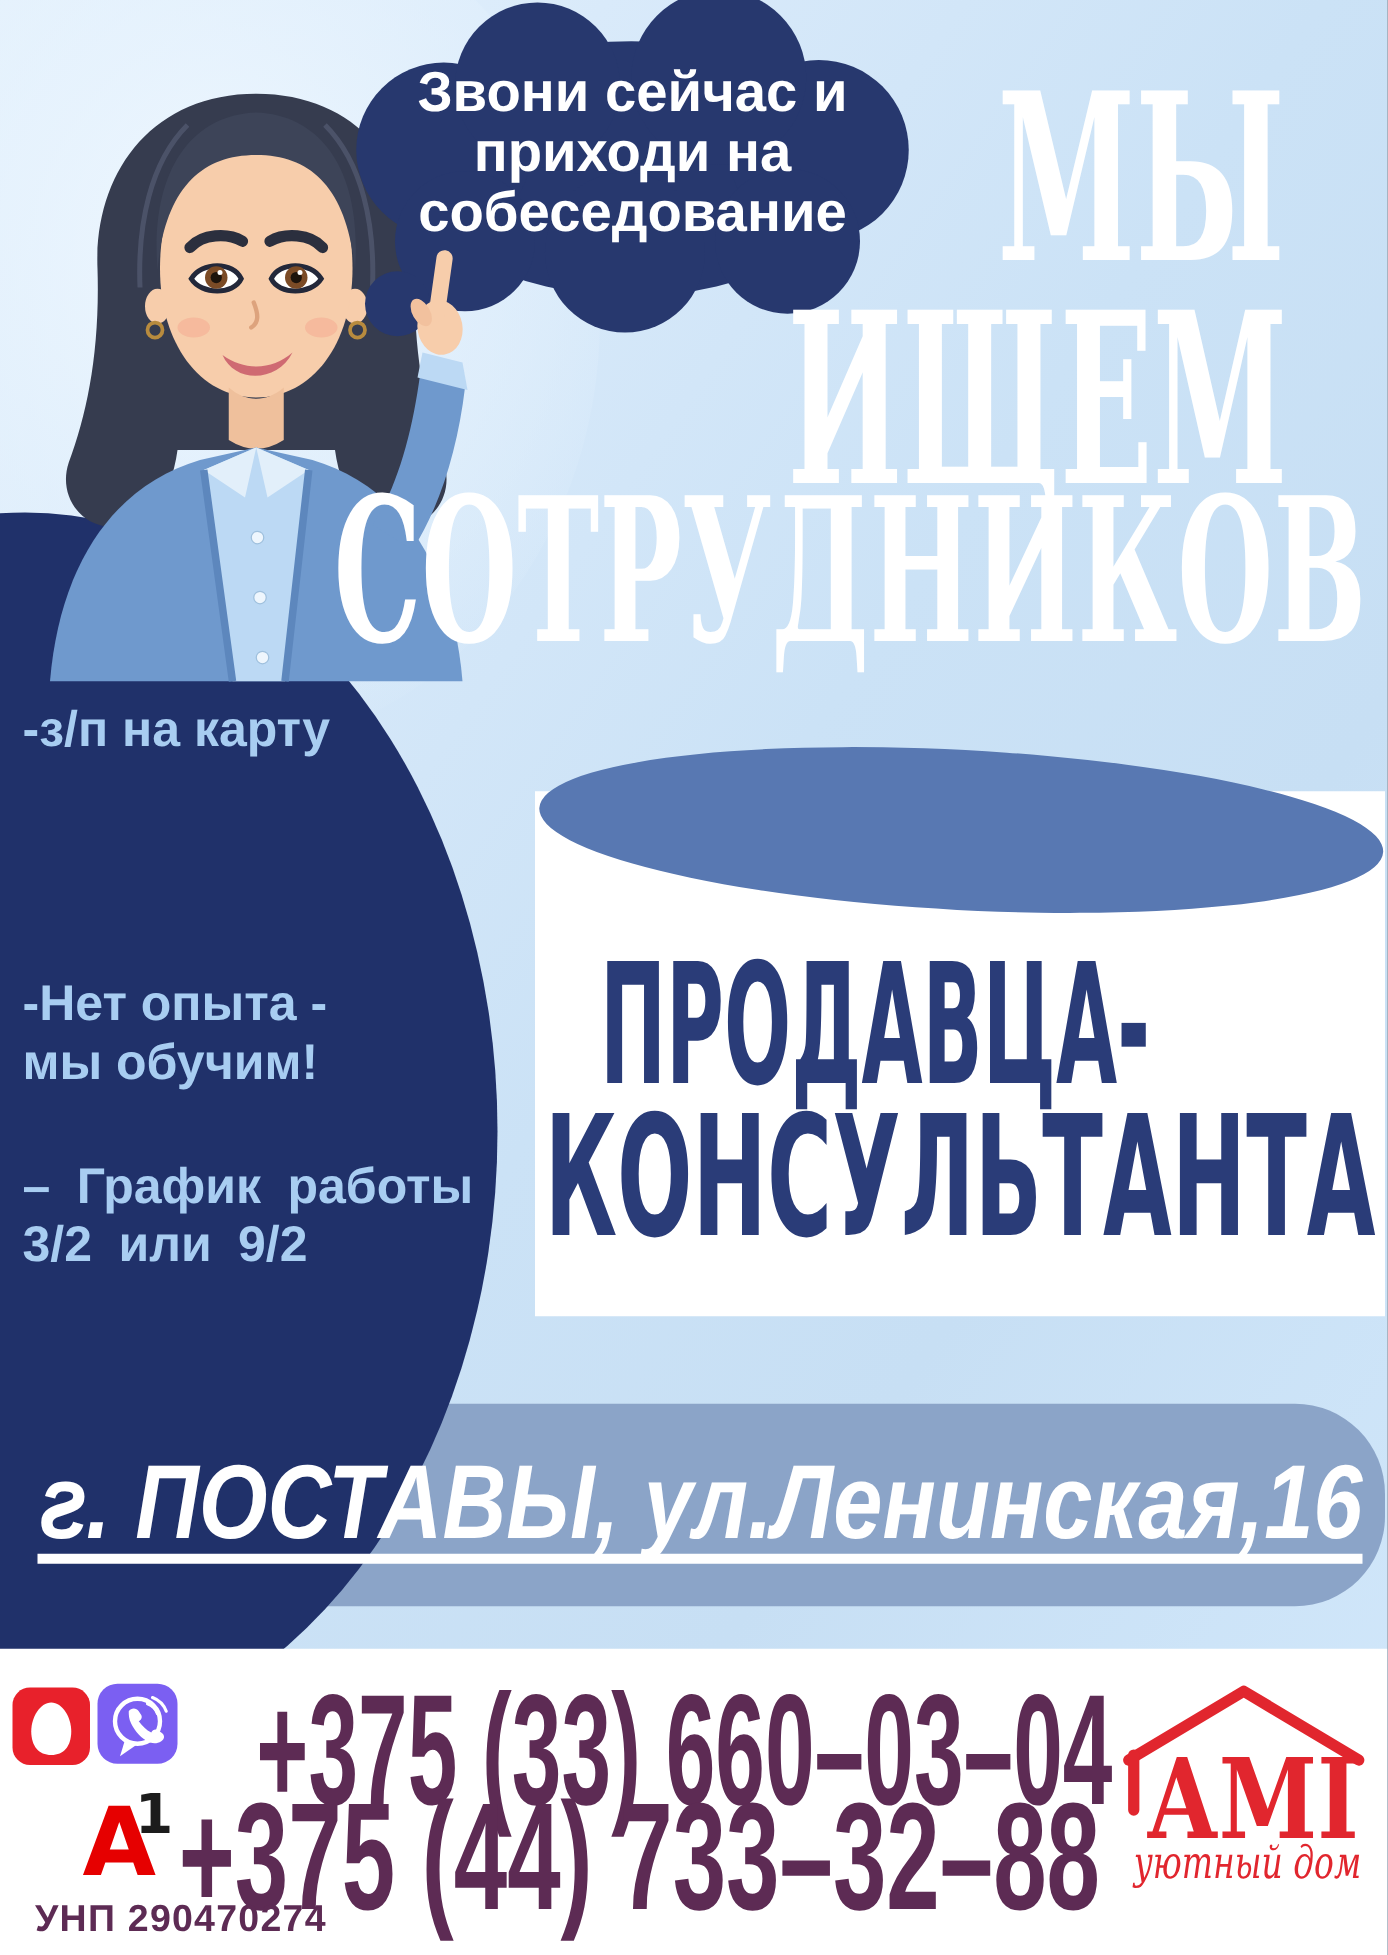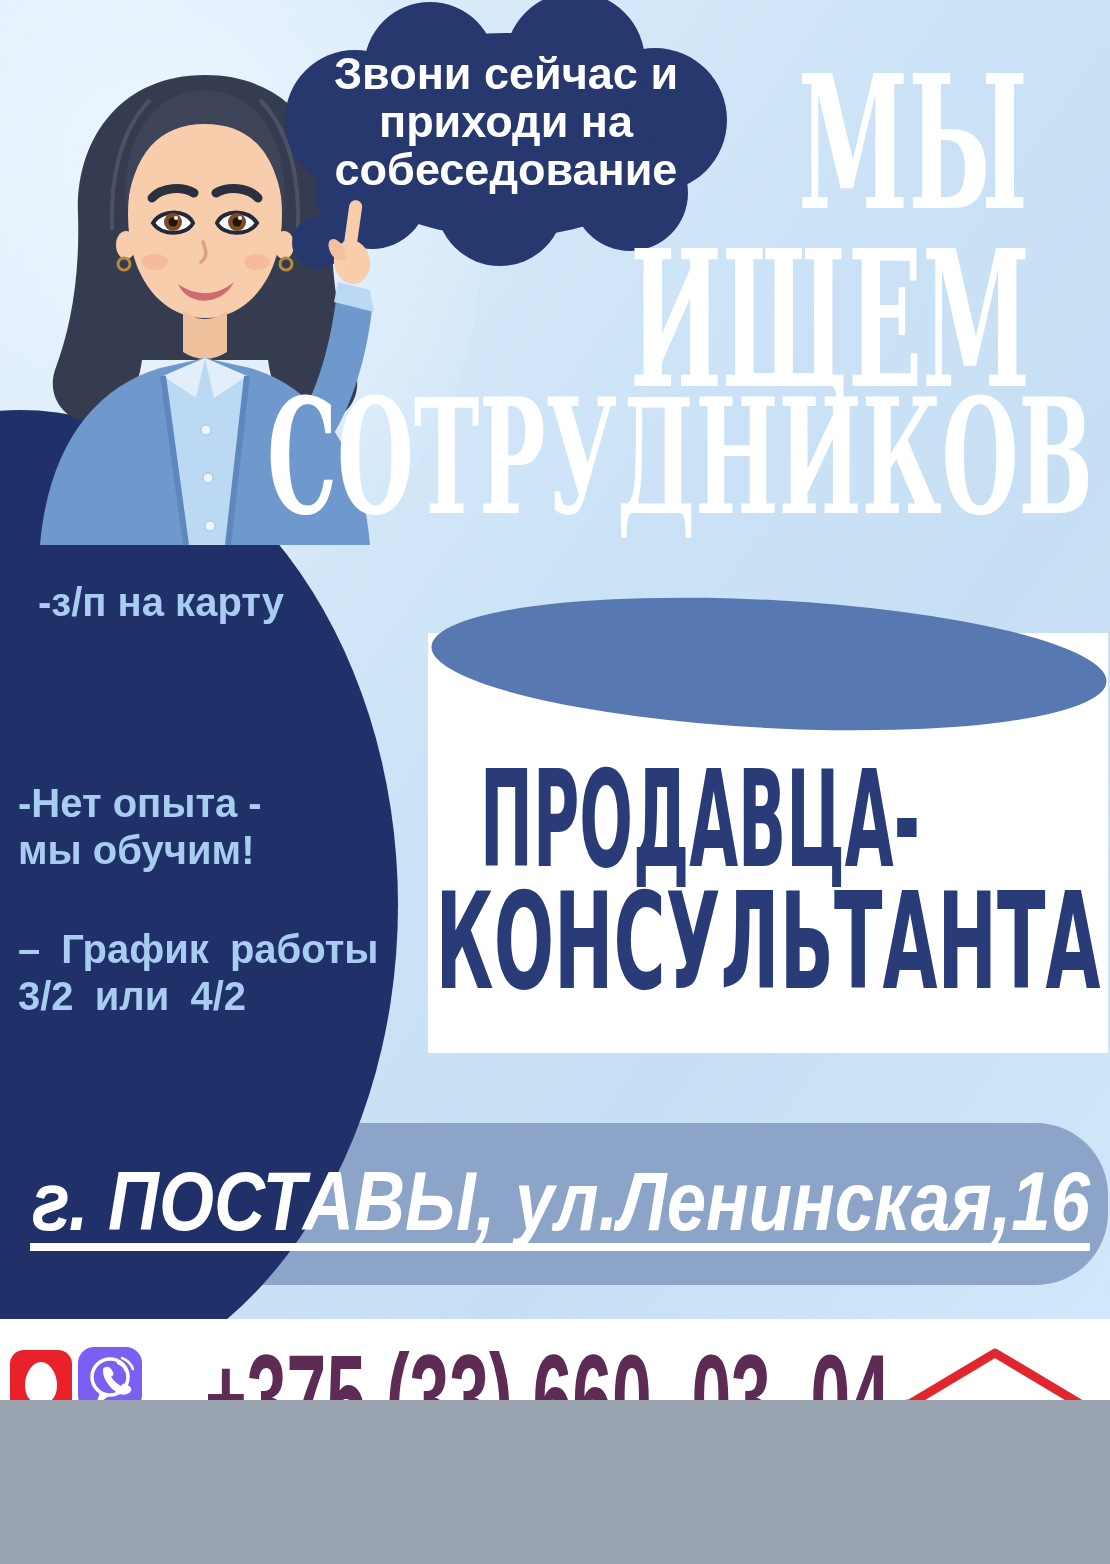--- a/index.html
+++ b/index.html
@@ -1,31 +1,31 @@
 <!DOCTYPE html>
 <html><head>
 <meta charset="utf-8">
 <style>
   html,body{margin:0;padding:0;background:#9aa5b1;}
   #poster{
-    position:relative;width:1110px;height:1400px;overflow:hidden;
+    position:relative;width:1110px;height:1564px;overflow:hidden;
     background:linear-gradient(125deg,#e9f4fe 0%,#d9eafa 22%,#cbe2f6 48%,#c7dff4 68%,#d2e8fb 100%);
     font-family:"Liberation Sans",sans-serif;
   }
   .abs{position:absolute;}
   #bubble-text{
     left:325px;top:50px;width:362px;text-align:center;
     color:#ffffff;font-size:45px;line-height:48px;font-weight:bold;
     white-space:pre-line;letter-spacing:0px;
   }
   .benefit{
     left:18px;width:372px;color:#a8cdf1;font-weight:bold;font-size:40px;
     line-height:47px;white-space:pre-line;letter-spacing:0px;
   }
-  #benefit-1{top:579px;margin-left:20px;}
+  #benefit-1{top:561px;}
   #benefit-2{top:640px;}
   #benefit-3{top:780px;}
   #benefit-4{top:866px;}
   #benefit-5{top:926px;word-spacing:10px;}
   #white-box{left:428px;top:633px;width:680px;height:420px;background:#ffffff;}
   #bottom-strip{left:0;top:1319px;width:1110px;height:245px;background:#ffffff;}
   svg{position:absolute;left:0;top:0;}
 </style>
 </head>
 <body>
@@ -123,21 +123,21 @@
   <div id="bottom-strip" class="abs"></div>
 
   <div id="bubble-text" class="abs">Звони сейчас и
 приходи на
 собеседование</div>
 
   <div id="benefit-1" class="abs benefit">-з/п на карту</div>
   <div id="benefit-3" class="abs benefit">-Нет опыта -
 мы обучим!</div>
   <div id="benefit-5" class="abs benefit">– График работы
-3/2 или 4/2</div>
+3/2 или 9/2</div>
 
   <svg width="1110" height="1564" viewBox="0 0 1110 1564">
 
     <ellipse cx="769" cy="664" rx="338" ry="64" fill="#5878b2" transform="rotate(3 769 664)"></ellipse>
 
     <text x="1028" y="208" text-anchor="end" font-family="DejaVu Serif, serif" font-weight="bold" font-size="186" fill="#ffffff" textLength="230" lengthAdjust="spacingAndGlyphs">МЫ</text>
     <text x="1030" y="386" text-anchor="end" font-family="DejaVu Serif, serif" font-weight="bold" font-size="190" fill="#ffffff" textLength="400" lengthAdjust="spacingAndGlyphs">ИЩЕМ</text>
     <text x="267" y="513" font-family="DejaVu Serif, serif" font-weight="bold" font-size="160" fill="#ffffff" textLength="826" lengthAdjust="spacingAndGlyphs">СОТРУДНИКОВ</text>
 
     <text x="700" y="866" text-anchor="middle" font-family="DejaVu Sans, sans-serif" font-weight="bold" font-size="134" fill="#2a3c78" textLength="440" lengthAdjust="spacingAndGlyphs">ПРОДАВЦА-</text>

